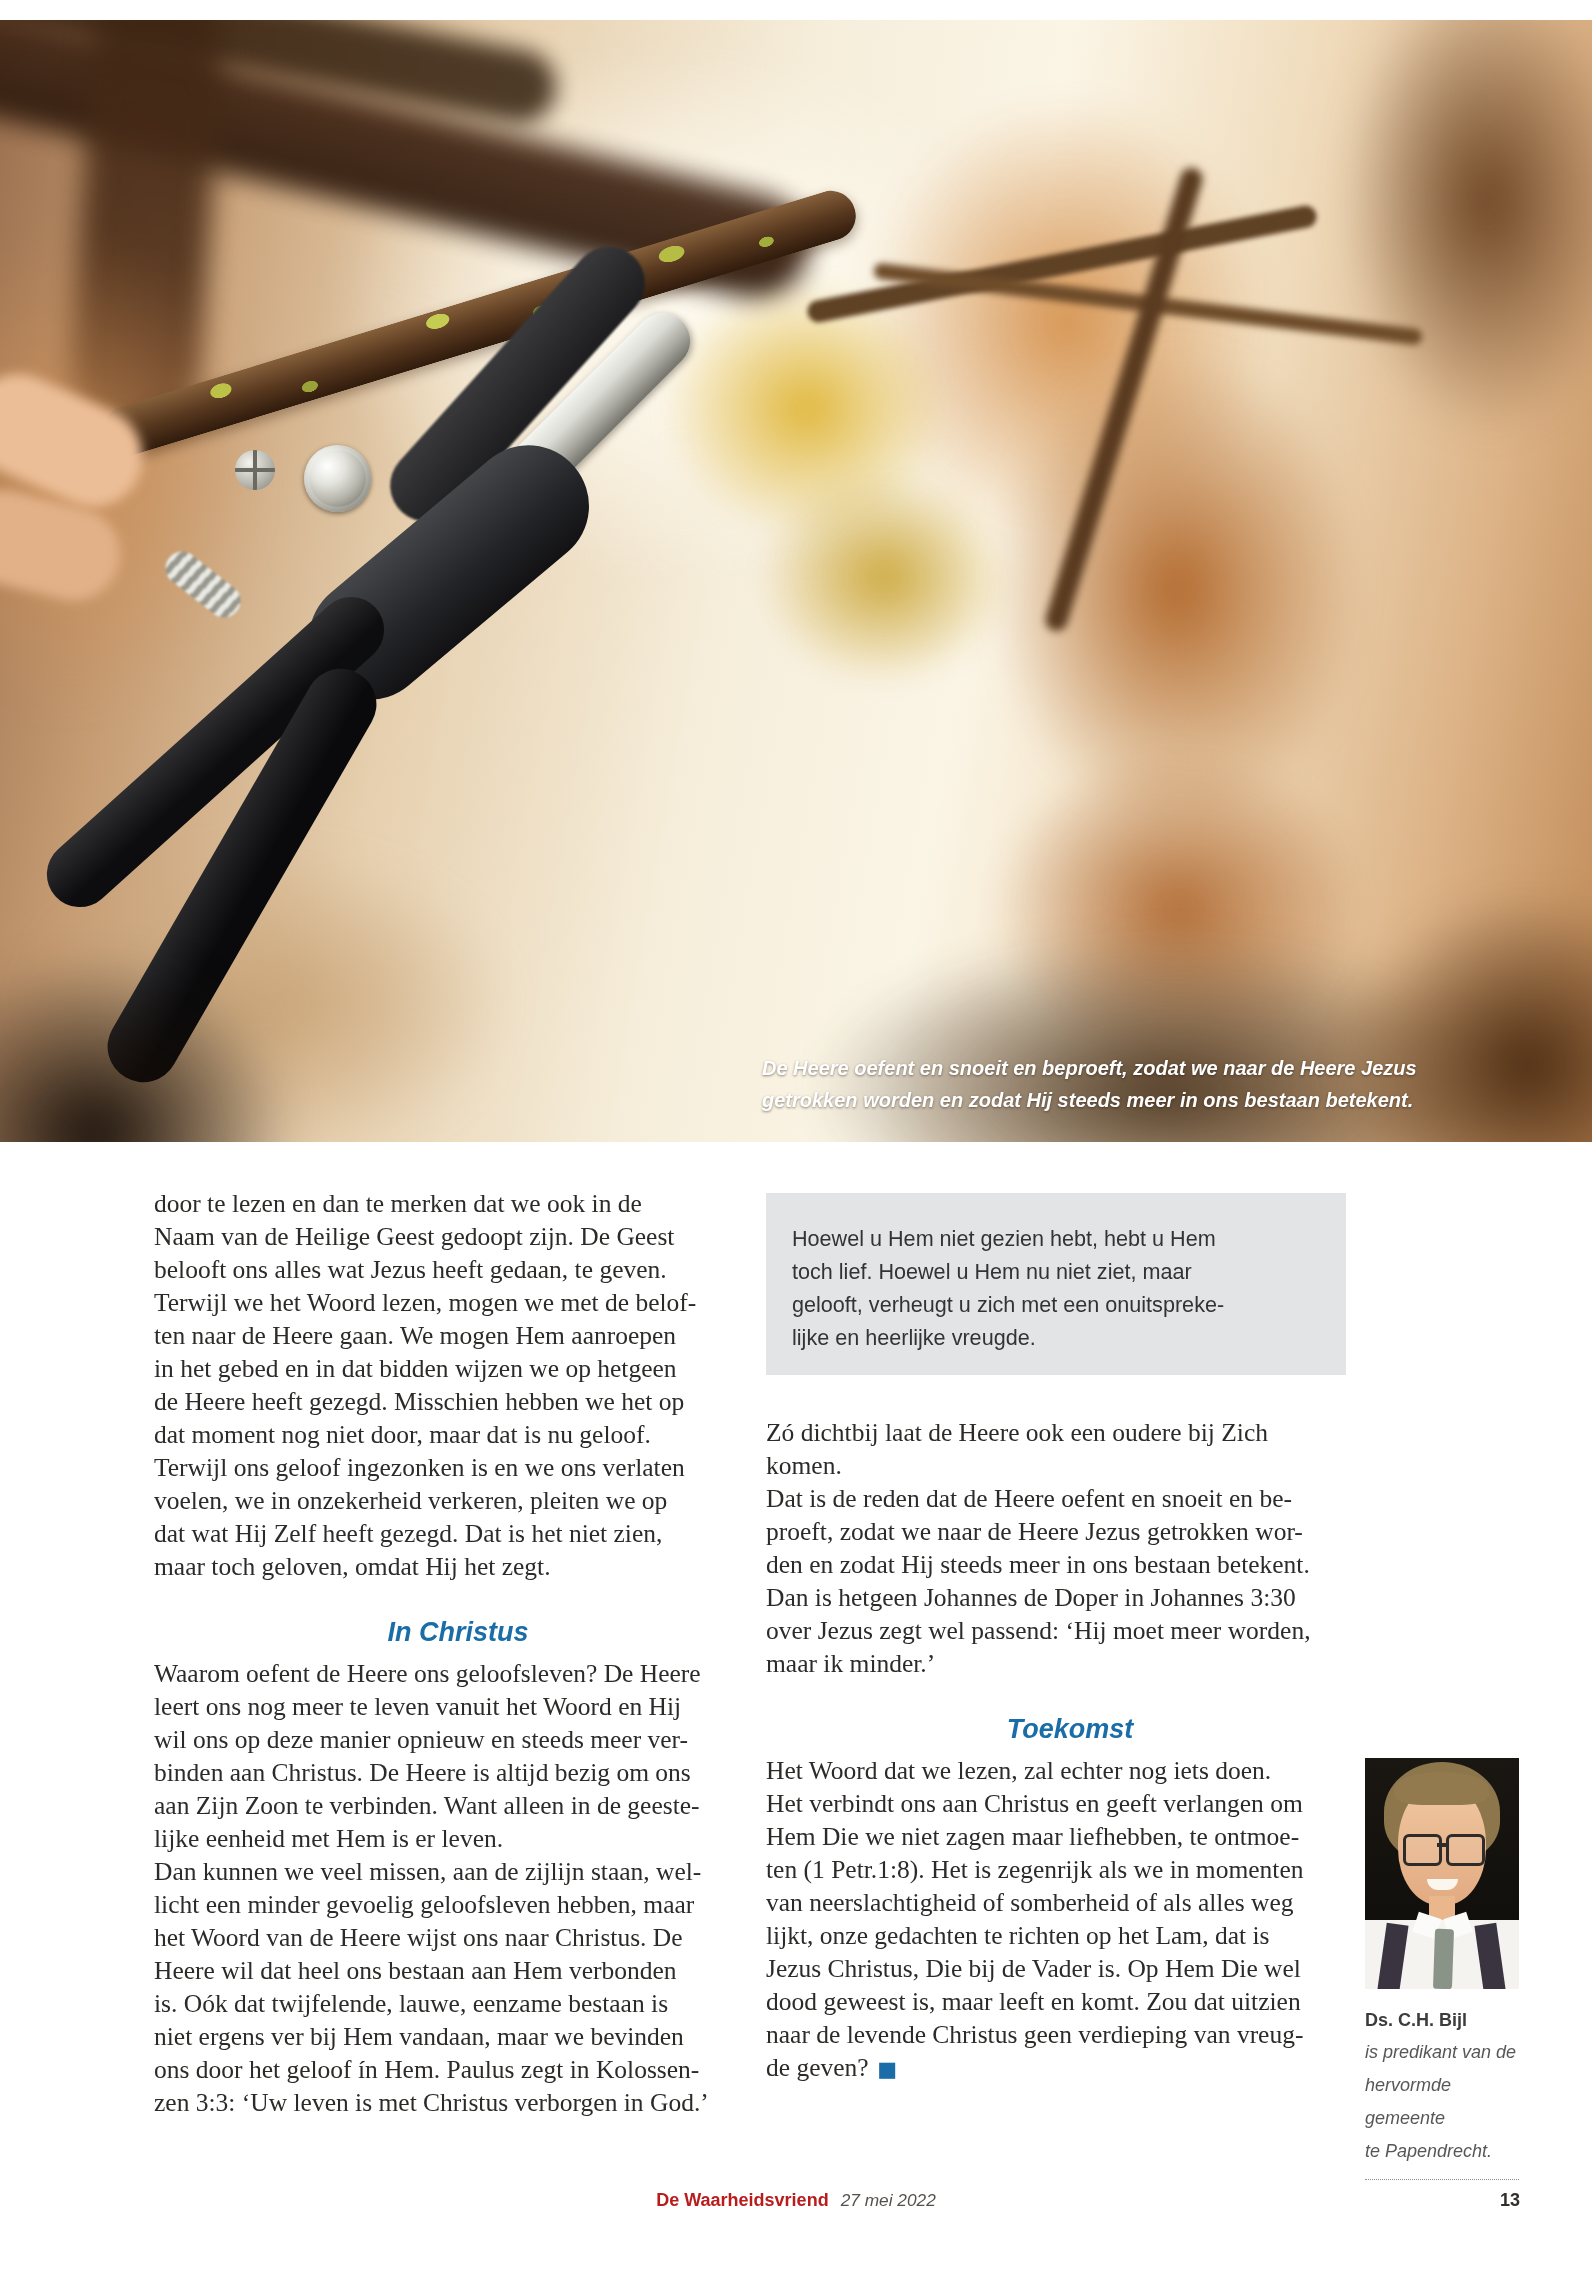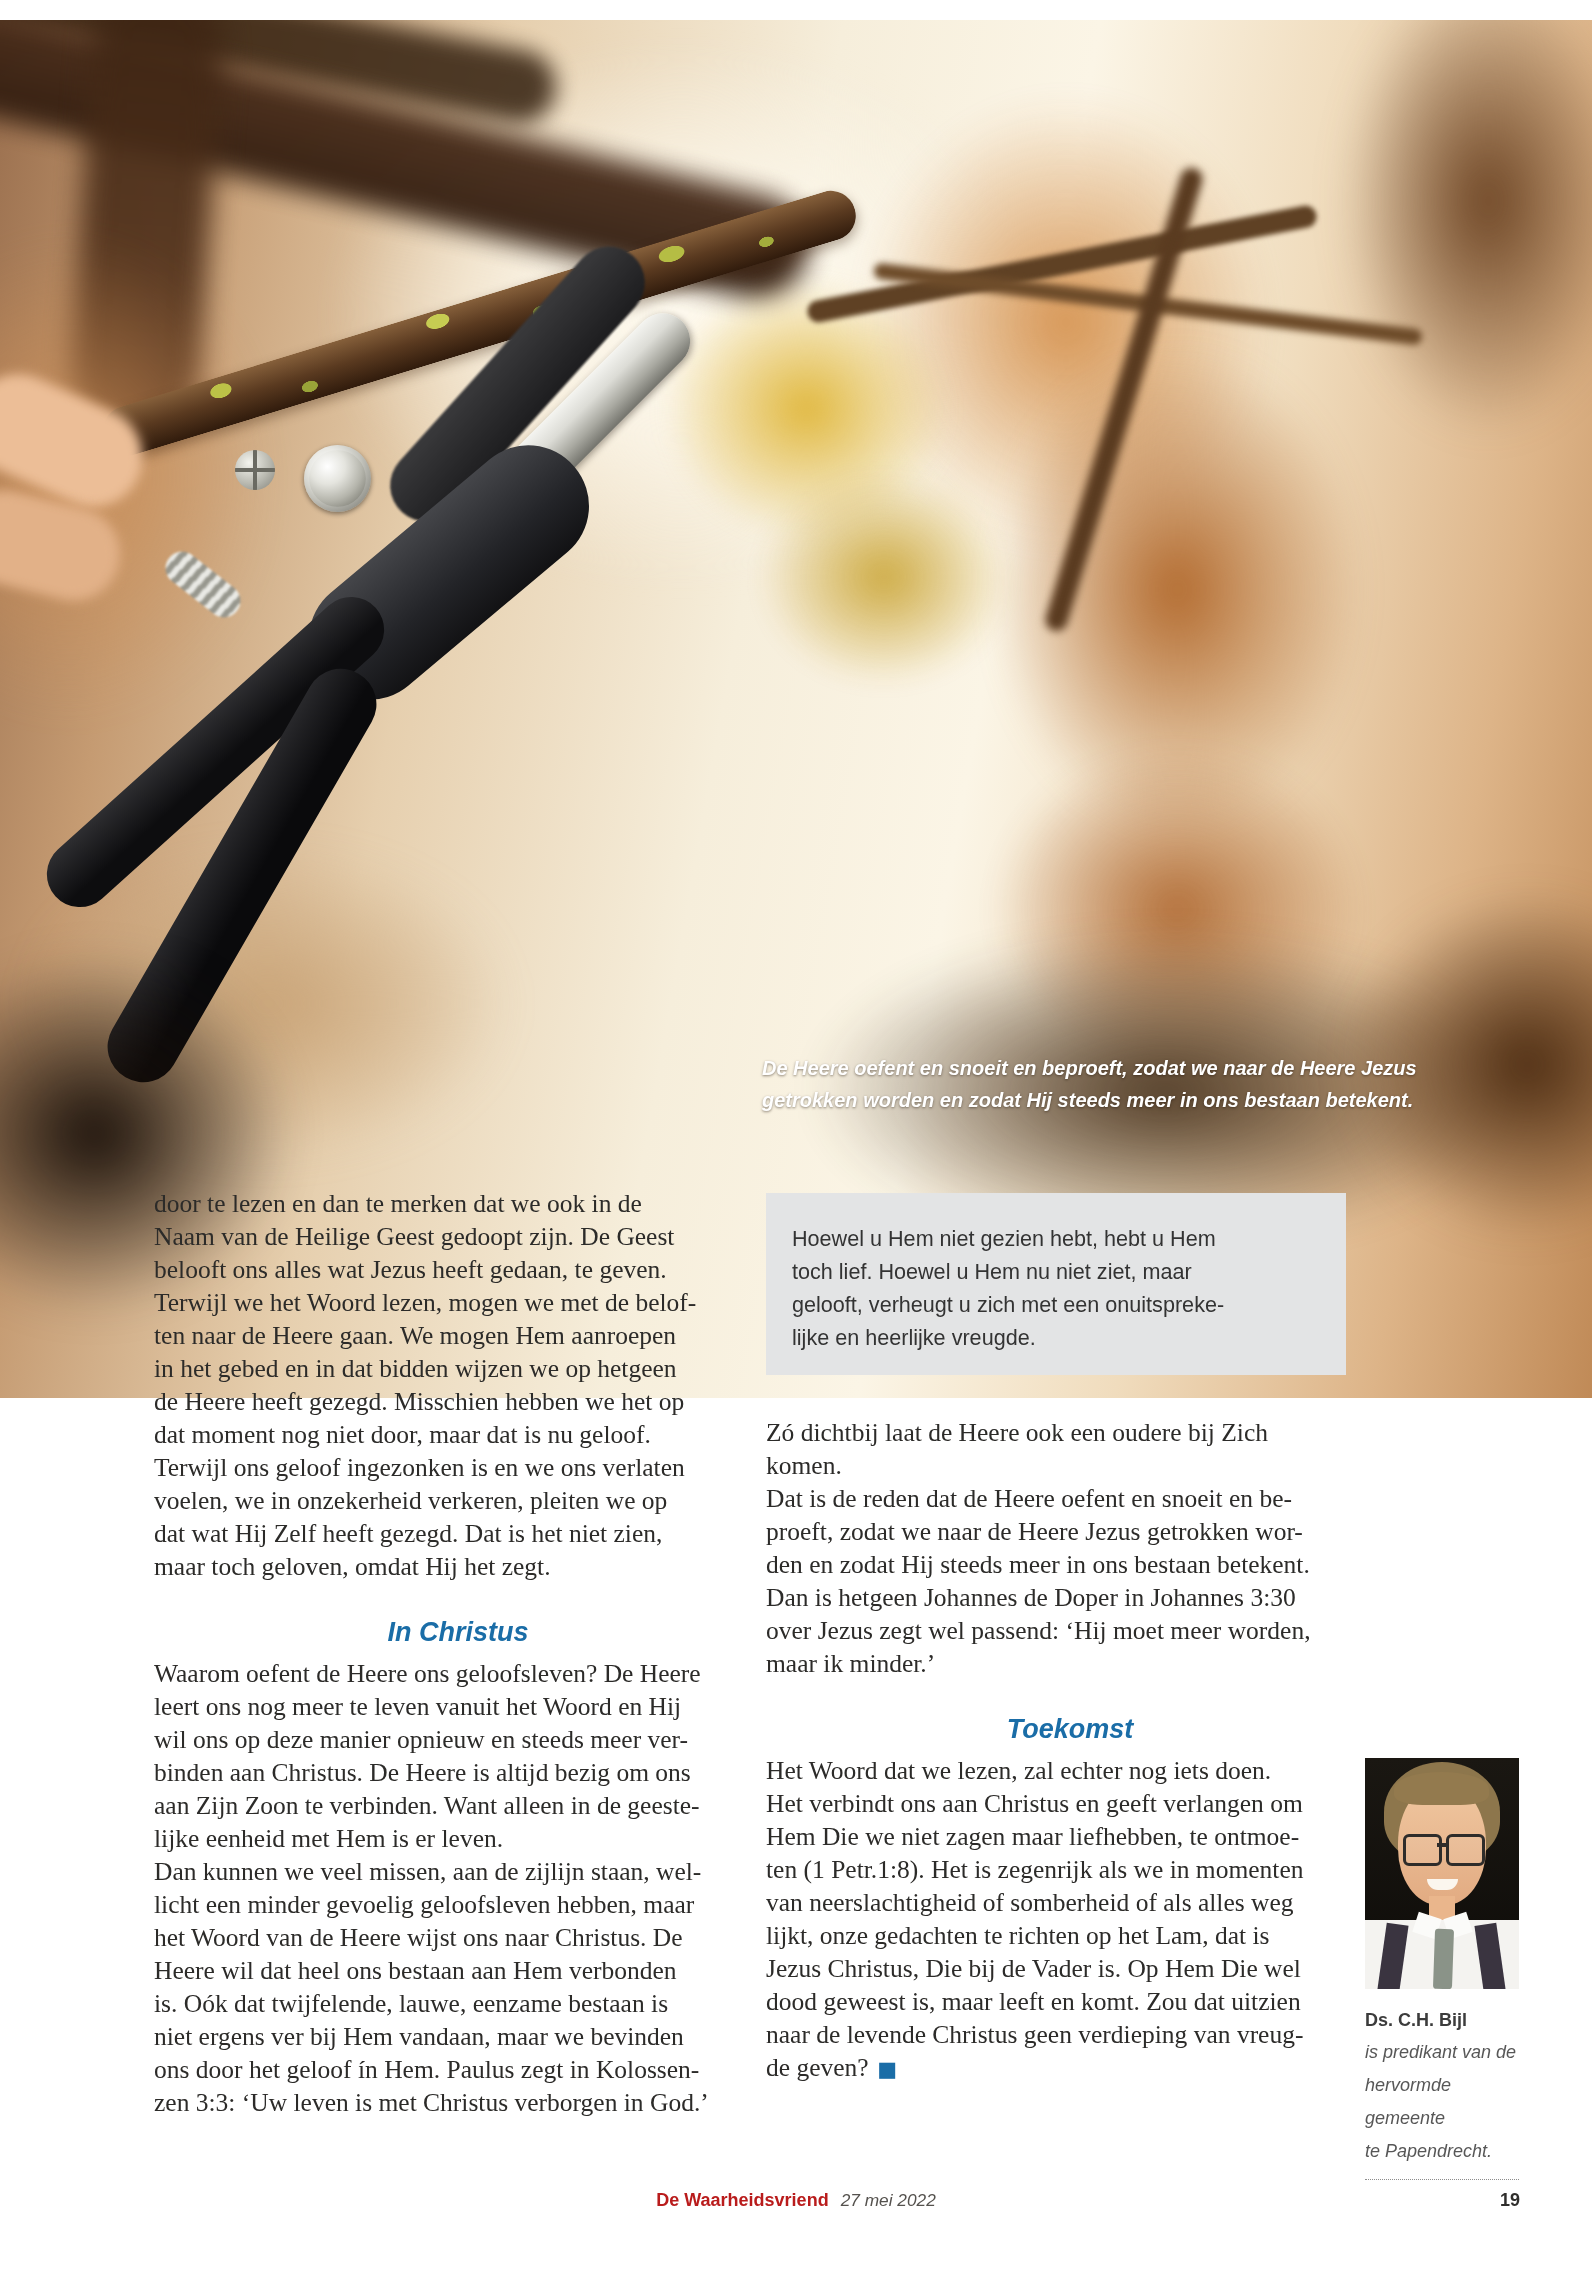--- a/index.html
+++ b/index.html
@@ -1,20 +1,20 @@
 <!DOCTYPE html>
 <html style="--heading-blue: #1a6da7; --quote-box-bg: #e3e4e5; --caption-white: #ffffff;font-size:14px"><head>
 <meta charset="utf-8">
 <style>
   html,body{margin:0;padding:0;background:#ffffff;}
   .page{position:relative;width:1592px;height:2295px;background:#ffffff;overflow:hidden;
         font-family:"Liberation Serif", serif;color:#2c2b29;}
 
   
-  .hero{position:absolute;left:0;top:20px;width:1592px;height:1378px;overflow:hidden;background:#737373;}
+  .hero{position:absolute;left:0;top:20px;width:1592px;height:1122px;overflow:hidden;background:#737373;}
   .hx{position:absolute;}
   .bgbase{inset:0;background:linear-gradient(100deg,#9a6f4e 0%,#c59b72 12%,#e6cfae 28%,#f6eedb 46%,#fbf5e6 60%,#f0dcbd 74%,#ddb488 88%,#c08a57 100%);}
   .glow-cream{left:328px;top:26px;width:708px;height:535px;background:radial-gradient(closest-side,#fdf9ee 0%,rgba(253,249,238,.75) 45%,rgba(253,249,238,0) 100%);filter:blur(17.3px);}
   .bl-branch-a{left:-78px;top:82px;width:897px;height:104px;border-radius:60px;background:linear-gradient(#4a2d1b,#2f1b0e);transform:rotate(13.5deg);filter:blur(13px);opacity:.95;}
   .bl-branch-b{left:-60px;top:-21.6px;width:621px;height:73px;border-radius:43px;background:#33200f;transform:rotate(11deg);filter:blur(11.2px);opacity:.85;}
   .bl-trunk{left:82px;top:-43px;width:129px;height:457px;border-radius:65px;background:linear-gradient(#3c2413,#5a371f);transform:rotate(4deg);filter:blur(14px);opacity:.9;}
   .glow-orange-left{left:-129px;top:216px;width:397px;height:483px;background:radial-gradient(closest-side,#cd9058,rgba(205,144,88,0));filter:blur(22.4px);opacity:.8;}
   .leaves-right-a{left:863px;top:78px;width:406px;height:449px;background:radial-gradient(closest-side,#d28a43,rgba(210,138,67,0));filter:blur(17.3px);opacity:.9;}
   .leaves-right-b{left:992px;top:328px;width:371px;height:483px;background:radial-gradient(closest-side,#b26a2e,rgba(178,106,46,0));filter:blur(15.5px);}
   .dark-right-top{left:1342px;top:-52px;width:293px;height:466px;background:radial-gradient(closest-side,#6b4323,rgba(107,67,35,0));filter:blur(19px);}
@@ -225,17 +225,17 @@
 hervormde gemeente
 te Papendrecht.</p>
     <div class="dotted-rule"></div>
   </aside>
 
   <footer class="footer">
     <div class="footer-center">
       <span class="footer-brand">De Waarheidsvriend</span>
       <span class="footer-date">27 mei 2022</span>
     </div>
-    <span class="footer-page">19</span>
+    <span class="footer-page">13</span>
   </footer>
 
 </div>
 
 
 </body></html>

